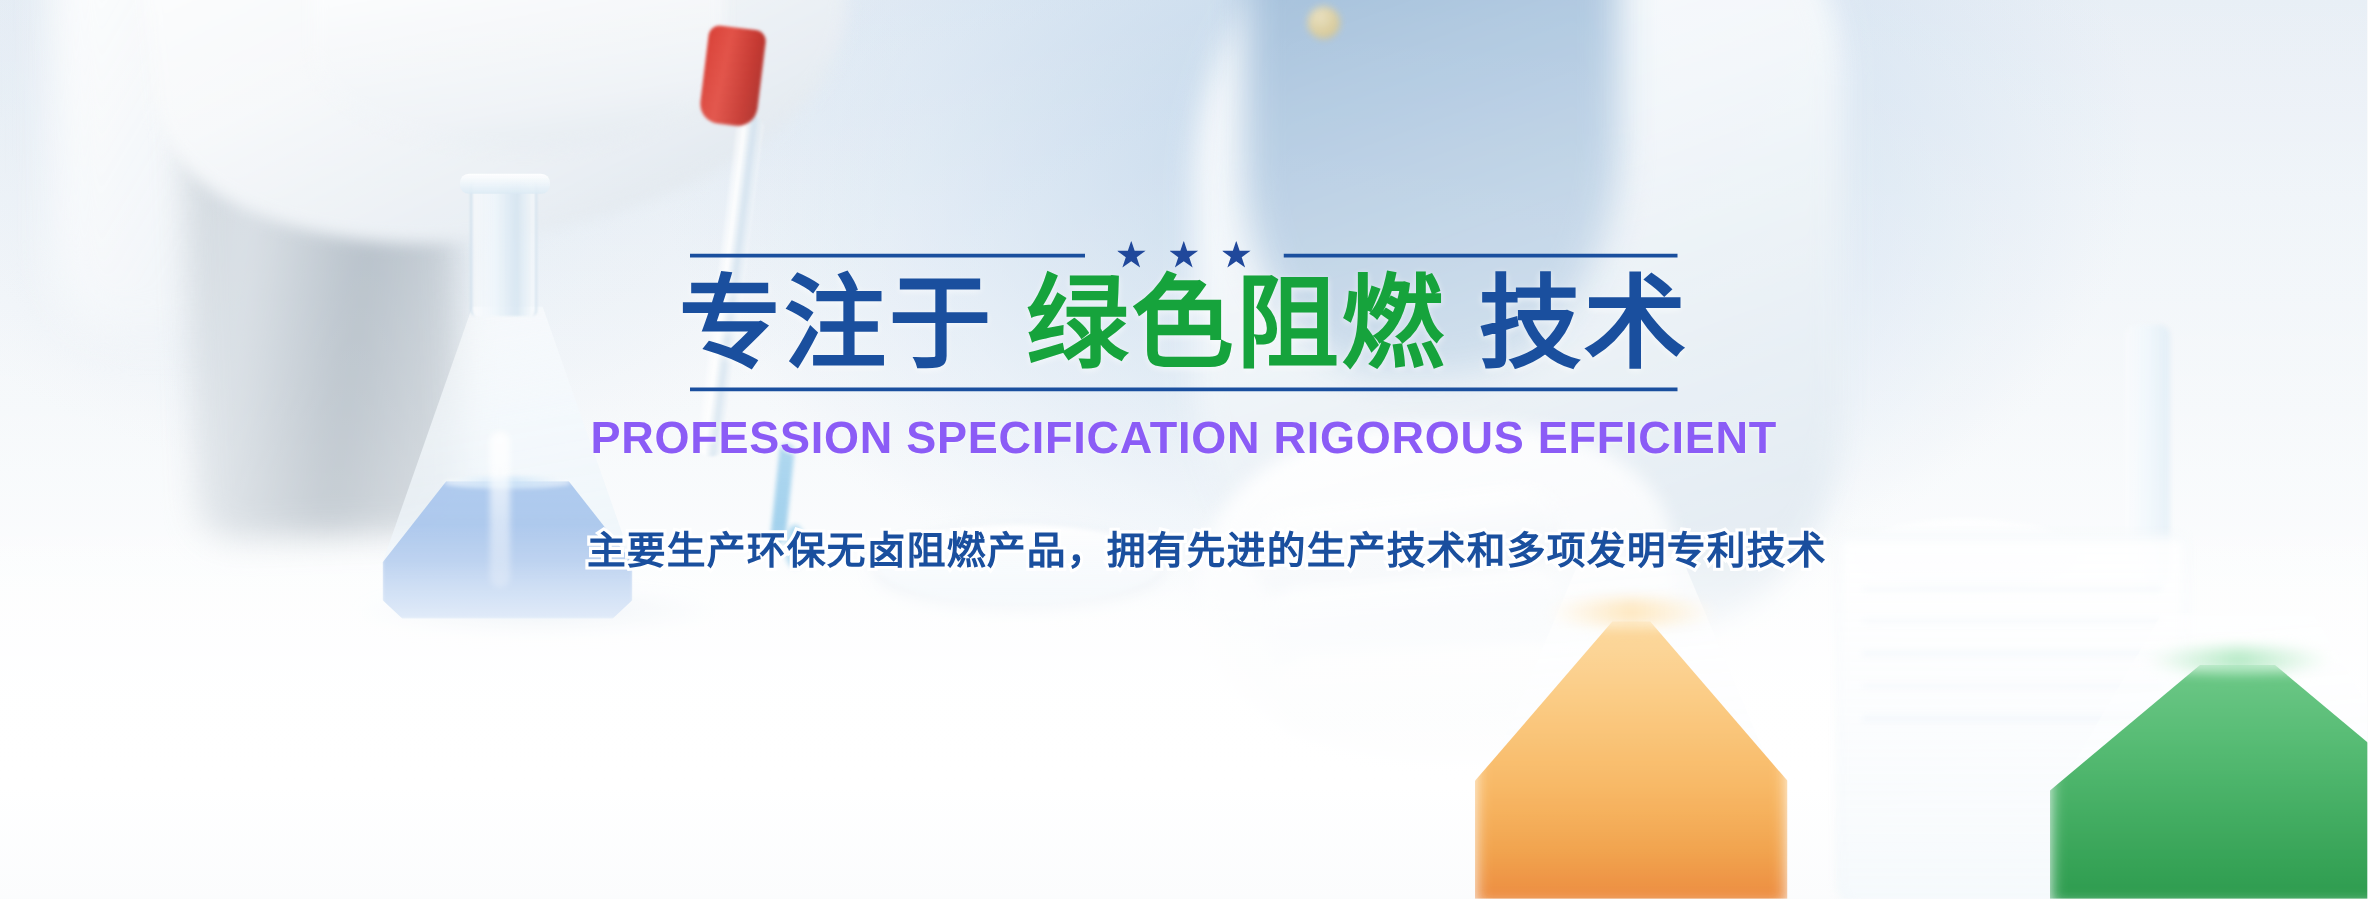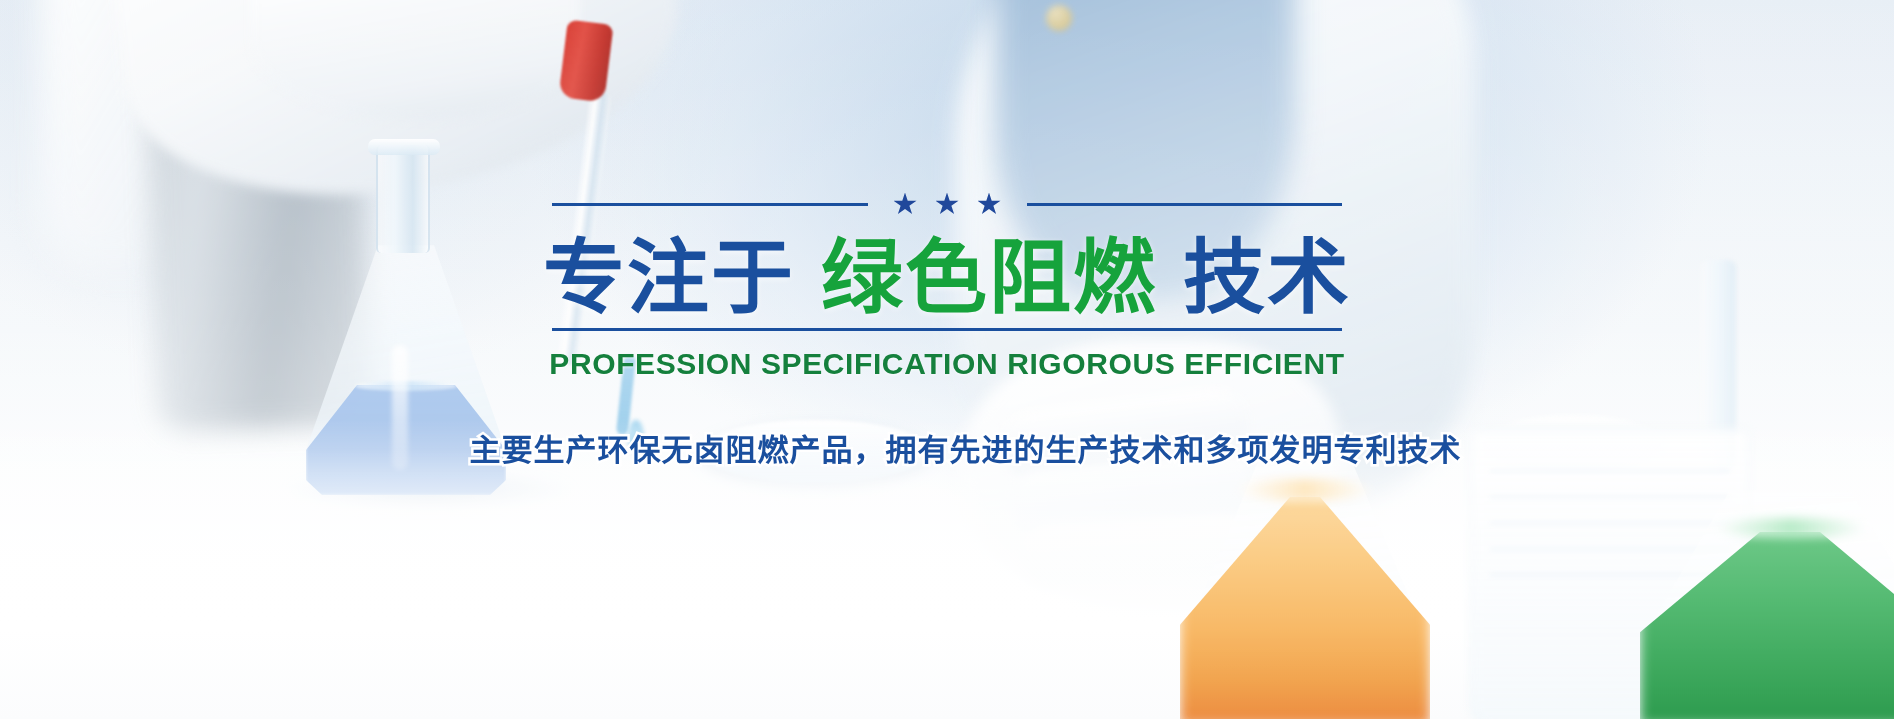--- a/index.html
+++ b/index.html
@@ -258,39 +258,39 @@
     width:790px;height:22px;
   }
   .dv-line{height:3px;background:#1a4f9e;flex:1 1 auto;}
   .stars{display:flex;gap:19px;padding:0 26px;}
   .star{
     width:23px;height:23px;background:#20489b;
     clip-path:polygon(50% 0%,61.8% 35.5%,100% 35.5%,69% 57.5%,80.9% 93.5%,50% 71.5%,19.1% 93.5%,31% 57.5%,0% 35.5%,38.2% 35.5%);
   }
 
   .title{
-    margin-top:22px;
+    margin-top:4px;
     font-size:82px;line-height:1.0;font-weight:700;
     letter-spacing:2px;
     white-space:nowrap;
     font-family:"Liberation Sans","DejaVu Sans",sans-serif;
     text-shadow:0 2px 6px rgba(255,255,255,.6);
   }
   .t-blue{color:#1a4f9e;}
   .t-green{color:#16a33c;}
   .t-gap{display:inline-block;width:26px;}
 
   .rule-bottom{
     width:790px;height:3px;background:#1a4f9e;margin-top:9px;
   }
 
   .subtitle{
     margin-top:16px;
-    font-size:30px;font-weight:700;letter-spacing:.6px;
-    color:#15803d;white-space:nowrap;
+    font-size:36px;font-weight:700;letter-spacing:.6px;
+    color:#8b5cf6;white-space:nowrap;
     text-shadow:0 1px 3px rgba(255,255,255,.7);
   }
 
   .tagline{
     margin-top:44px;
     font-size:31px;font-weight:700;letter-spacing:1px;
     color:#1a4f9e;white-space:nowrap;
     -webkit-text-stroke:5px #ffffff;
     paint-order:stroke fill;
     text-shadow:0 0 2px rgba(255,255,255,.95);

